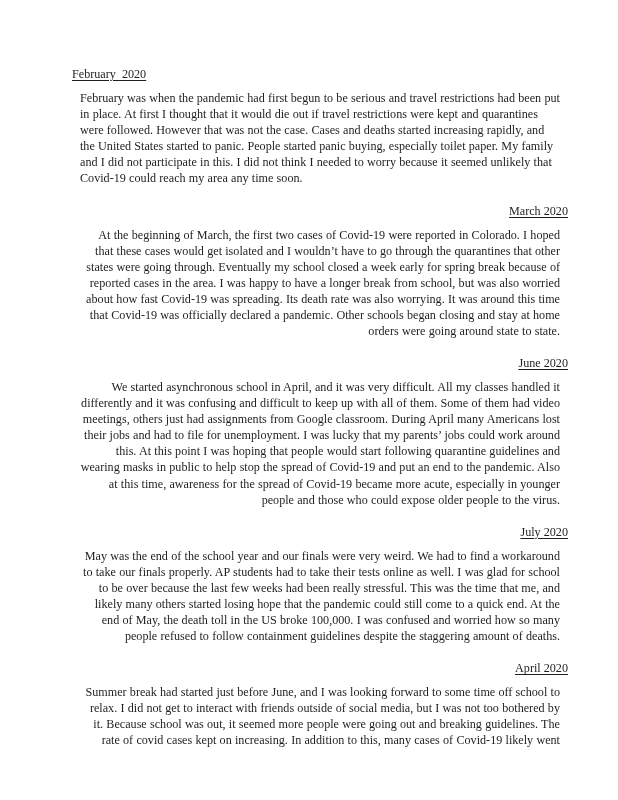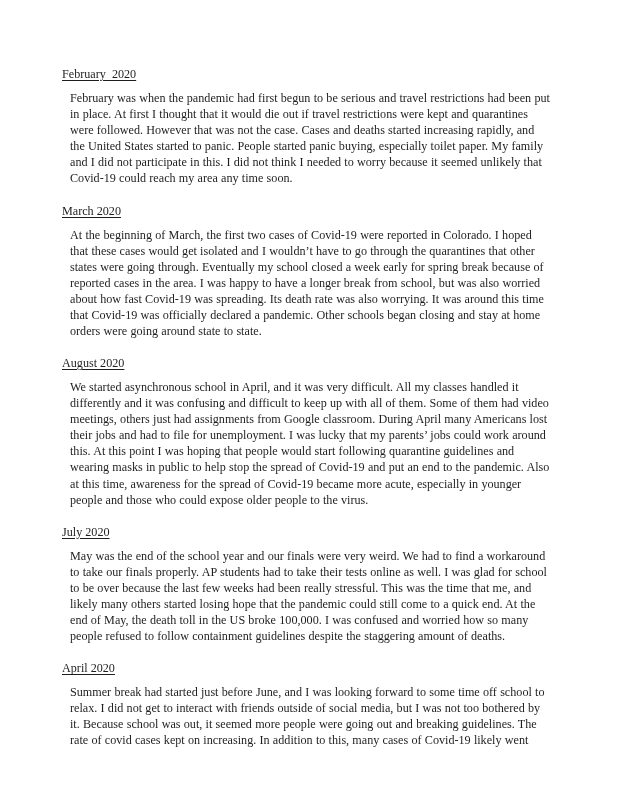--- a/index.html
+++ b/index.html
@@ -12,30 +12,30 @@
     width: 618px;
     height: 800px;
     background: #ffffff;
     overflow: hidden;
     box-sizing: border-box;
     font-family: "Liberation Serif", "DejaVu Serif", serif;
     color: #1e1e1e;
   }
   .doc {
     position: absolute;
-    left: 62px;
+    left: 72px;
     top: 66px;
     width: 496px;
     font-size: 12.15px;
     line-height: 16.07px;
     text-align: left;
     -webkit-font-smoothing: antialiased;
   }
   .section { margin: 0; padding: 0; }
-  .section + .section { margin-top: 16.07px; }
+  .section + .section { margin-top: 16.07px; text-align: right; }
   .section-heading {
     text-decoration: underline;
     text-underline-offset: 2px;
     white-space: pre-wrap;
     font-weight: normal;
     font-size: 12.15px;
     line-height: 16.07px;
     margin: 0;
     padding: 0;
   }
@@ -56,21 +56,21 @@
       <div class="section-heading">February  2020</div>
       <div class="section-body">February was when the pandemic had first begun to be serious and travel restrictions had been put in place. At first I thought that it would die out if travel restrictions were kept and quarantines were followed. However that was not the case. Cases and deaths started increasing rapidly, and the United States started to panic. People started panic buying, especially toilet paper. My family and I did not participate in this. I did not think I needed to worry because it seemed unlikely that Covid-19 could reach my area any time soon.</div>
     </div>
 
     <div class="section">
       <div class="section-heading">March 2020</div>
       <div class="section-body">At the beginning of March, the first two cases of Covid-19 were reported in Colorado. I hoped that these cases would get isolated and I wouldn’t have to go through the quarantines that other states were going through. Eventually my school closed a week early for spring break because of reported cases in the area. I was happy to have a longer break from school, but was also worried about how fast Covid-19 was spreading. Its death rate was also worrying. It was around this time that Covid-19 was officially declared a pandemic. Other schools began closing and stay at home orders were going around state to state.</div>
     </div>
 
     <div class="section">
-      <div class="section-heading">August 2020</div>
+      <div class="section-heading">June 2020</div>
       <div class="section-body">We started asynchronous school in April, and it was very difficult. All my classes handled it differently and it was confusing and difficult to keep up with all of them. Some of them had video meetings, others just had assignments from Google classroom. During April many Americans lost their jobs and had to file for unemployment. I was lucky that my parents’ jobs could work around this. At this point I was hoping that people would start following quarantine guidelines and wearing masks in public to help stop the spread of Covid-19 and put an end to the pandemic. Also at this time, awareness for the spread of Covid-19 became more acute, especially in younger people and those who could expose older people to the virus.</div>
     </div>
 
     <div class="section">
       <div class="section-heading">July 2020</div>
       <div class="section-body">May was the end of the school year and our finals were very weird. We had to find a workaround to take our finals properly. AP students had to take their tests online as well. I was glad for school to be over because the last few weeks had been really stressful. This was the time that me, and likely many others started losing hope that the pandemic could still come to a quick end. At the end of May, the death toll in the US broke 100,000. I was confused and worried how so many people refused to follow containment guidelines despite the staggering amount of deaths.</div>
     </div>
 
     <div class="section">
       <div class="section-heading">April 2020</div>

